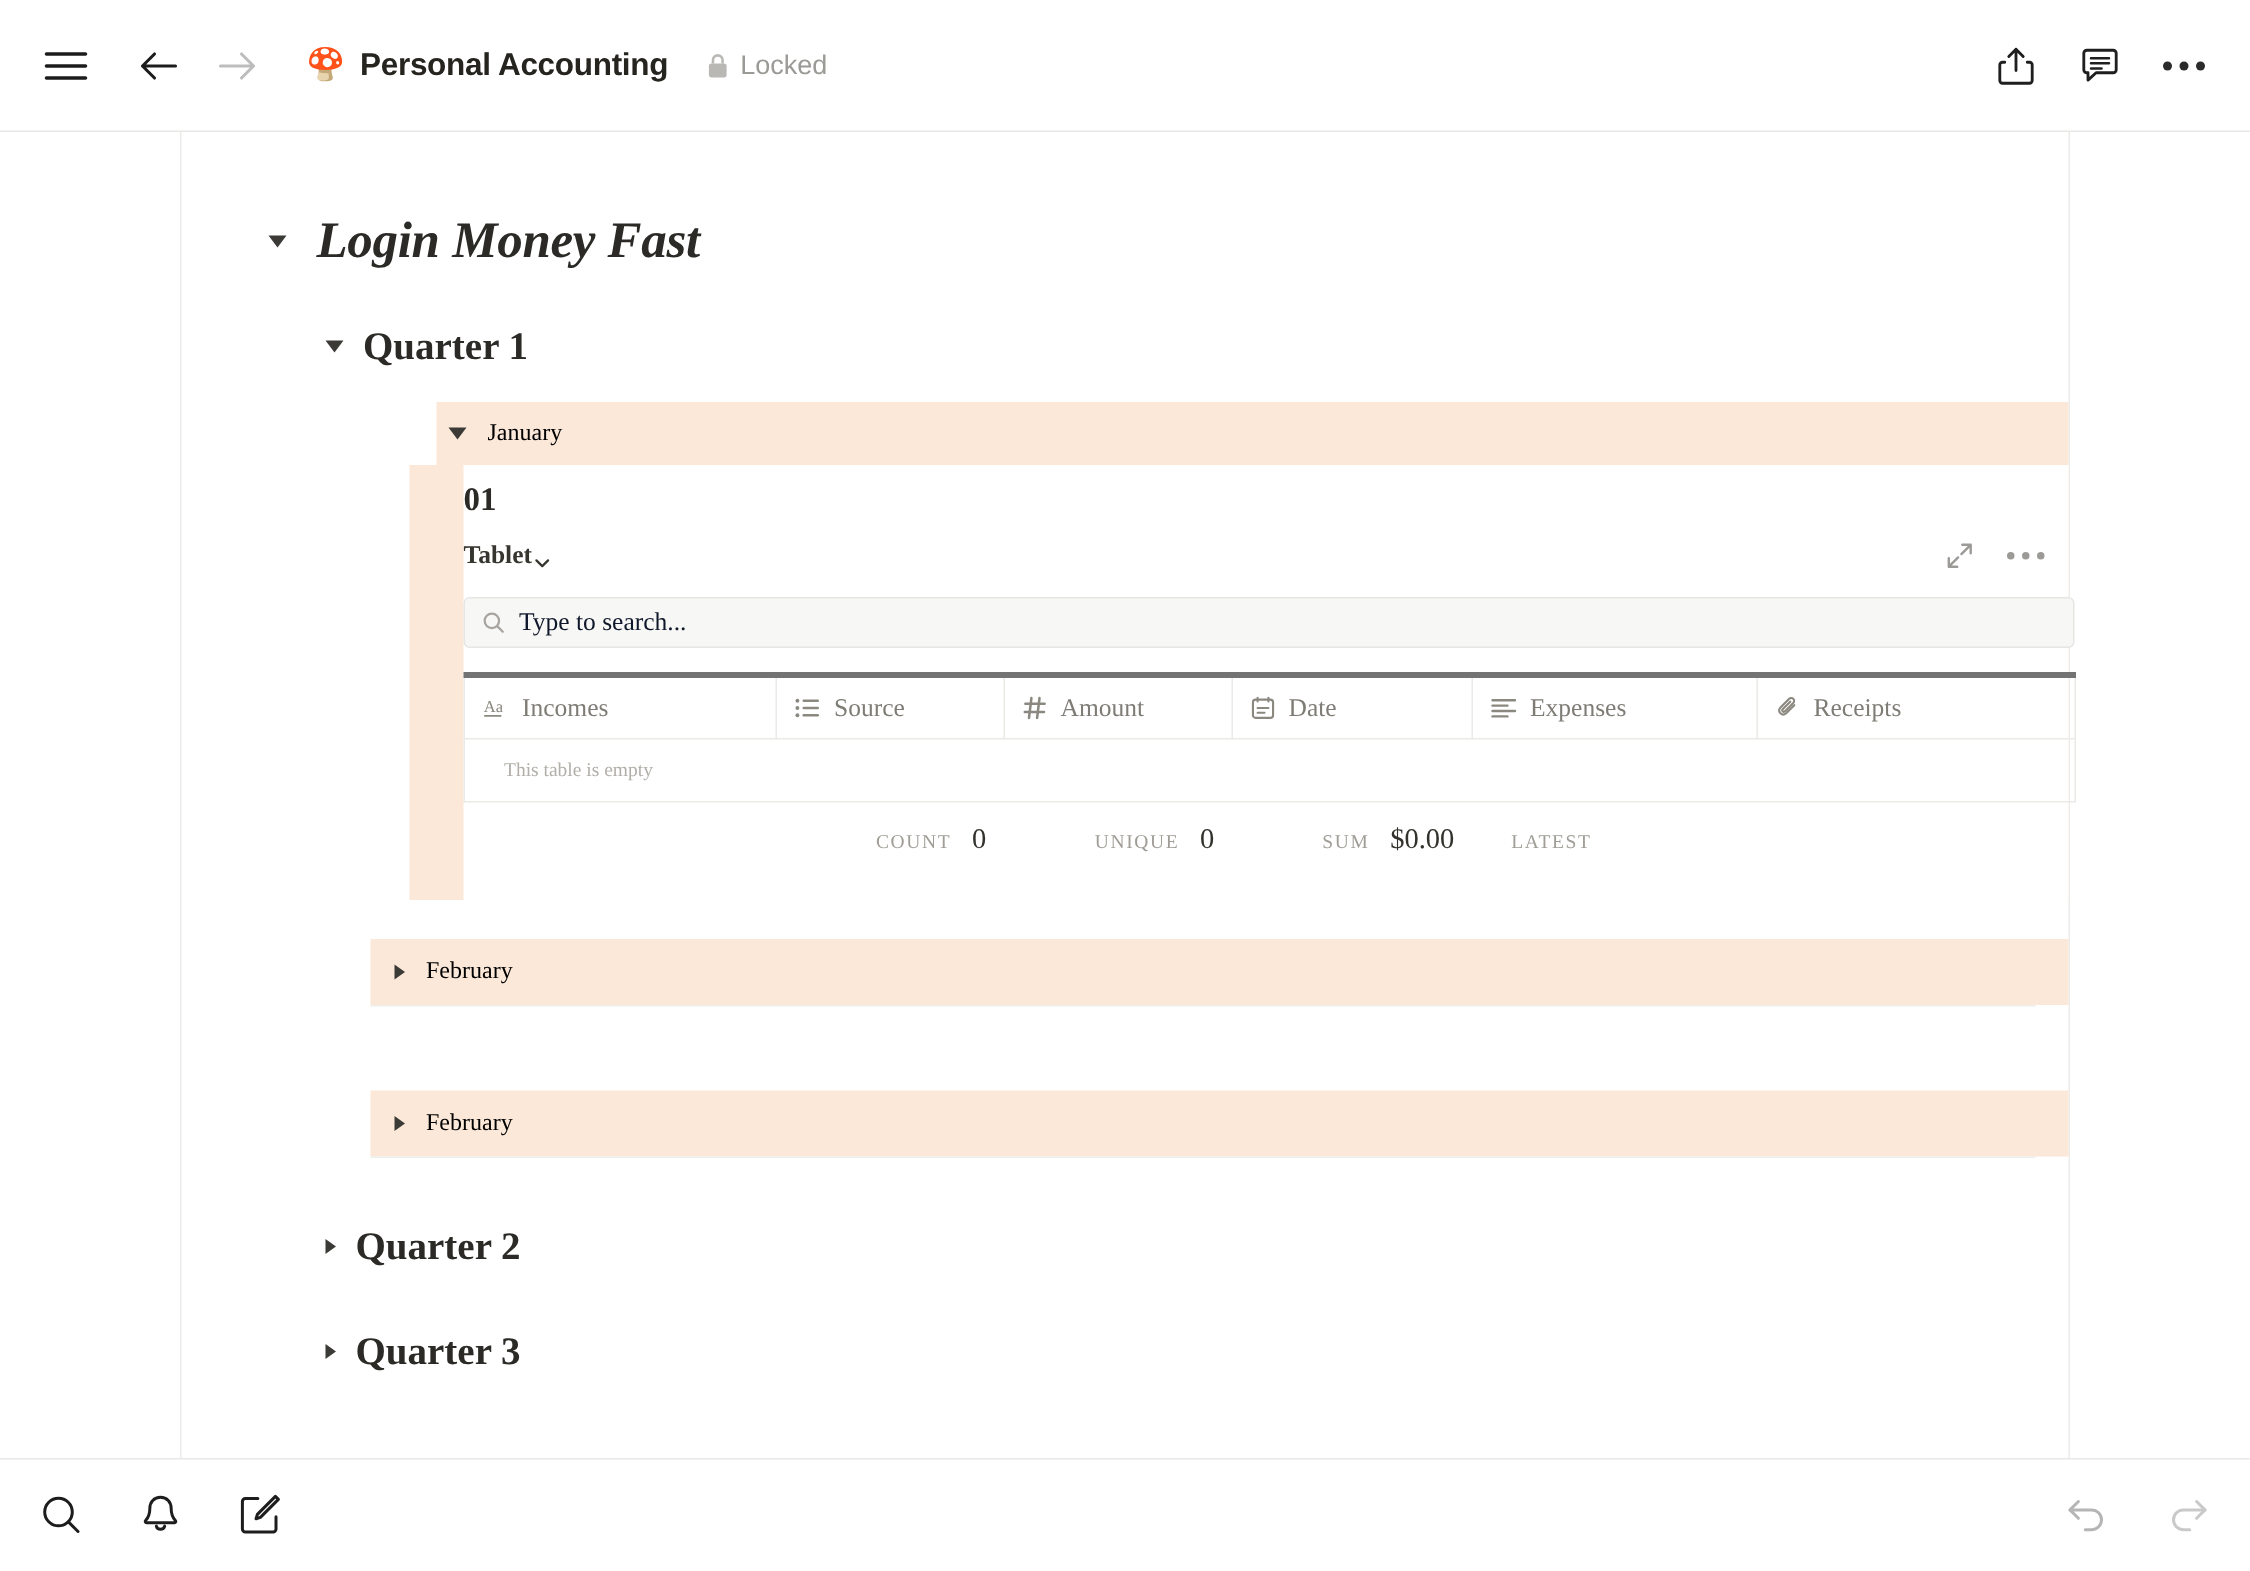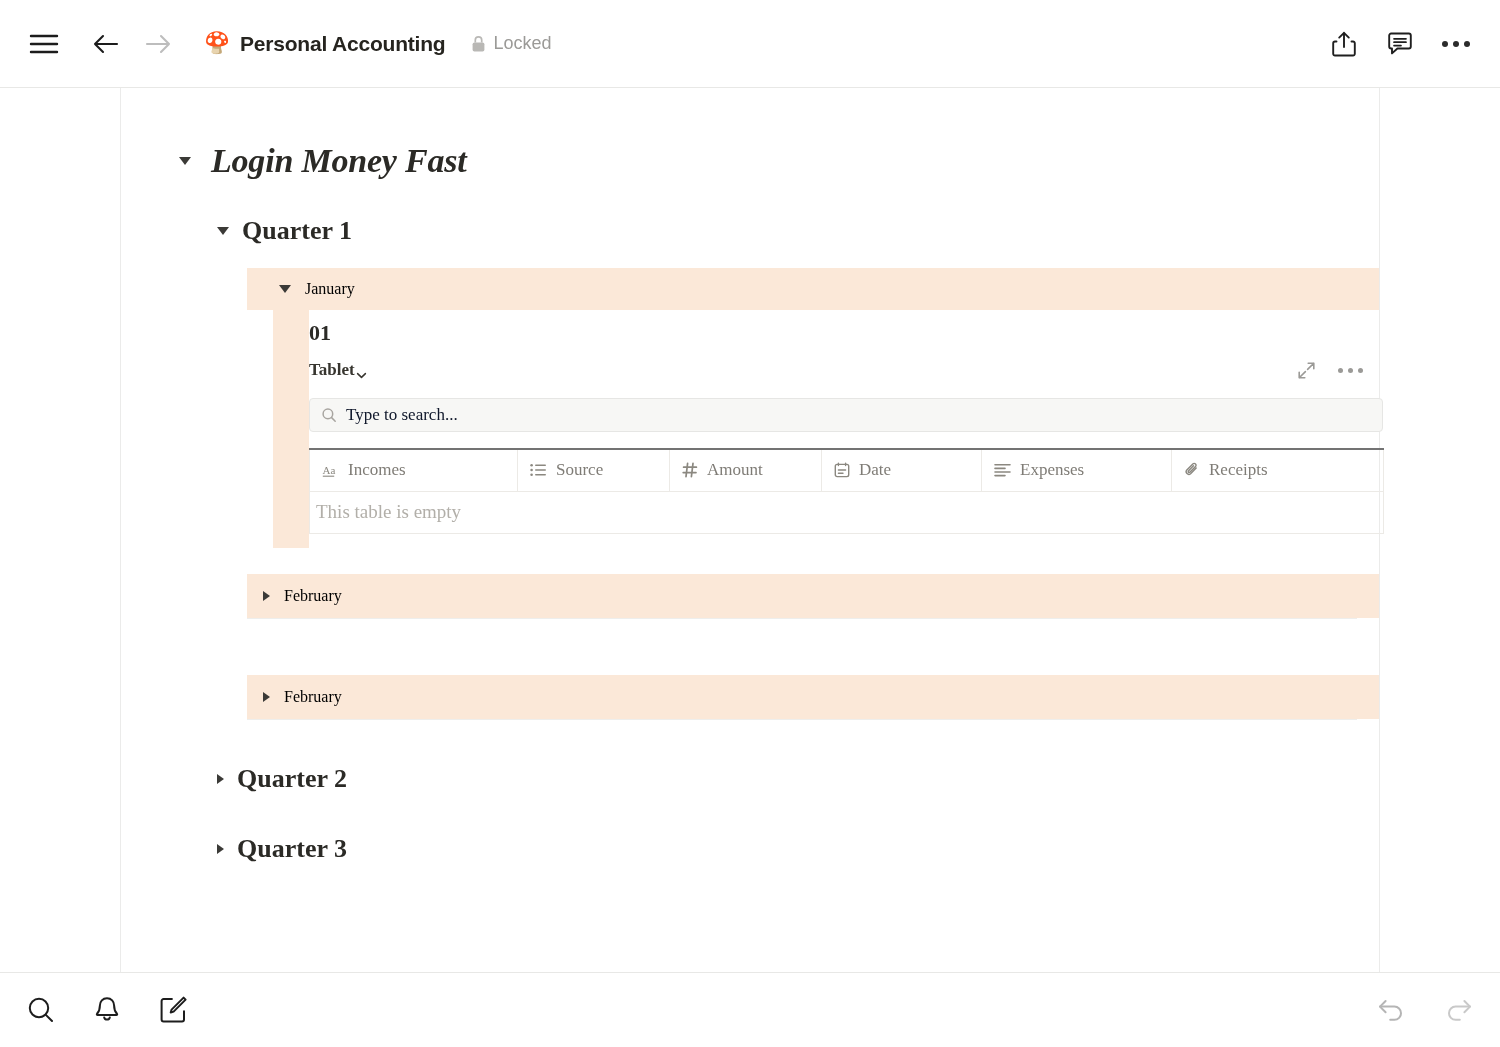--- a/index.html
+++ b/index.html
@@ -83,21 +83,21 @@
 
   .h1-row { display: flex; align-items: center; gap: 20px; padding: 54px 0 0 58px; font-style: italic; }
   .h1-row .h1-text { font-size: 34px; font-weight: 700; color: #2b2a26; letter-spacing: -0.2px; }
 
   .h2-row { display: flex; align-items: center; gap: 13px; padding: 36px 0 0 96px; }
   .h2-row .h2-text { font-size: 26px; font-weight: 700; color: #2b2a26; }
 
   
   .month-block { margin: 22px 0 0 126px; position: relative; }
   .month-head {
-    background: #fbe8d8; padding: 12px 0 12px 32px; display: flex; align-items: center;
+    background: #fbe8d8; padding: 12px 0 12px 8px; display: flex; align-items: center; margin-left: 44px;
   }
   .month-body { background: #fbe8d8; padding-left: 36px; margin-left: 26px; }
   .month-inner { background: #ffffff; padding: 0 0 0 0; }
 
   .sub-h { font-size: 22px; font-weight: 700; color: #2b2a26; padding: 10px 0 0 0; }
 
   .view-row { display: flex; align-items: center; padding: 14px 0 6px 0; }
   .view-name {
     font-size: 17px; font-weight: 700; color: #37352f;
     display: flex; align-items: center; gap: 1px;
@@ -112,27 +112,27 @@
     width: 1074px;
   }
   .search-box .ph { color: #0f172a; font-size: 17px; }
 
   table.db { border-collapse: collapse; width: 1074px; margin-top: 16px; table-layout: fixed; }
   table.db th, table.db td {
     border-bottom: 1px solid #eceae6; border-right: 1px solid #eceae6;
     text-align: left; font-weight: 400;
   }
   table.db th:first-child, table.db td:first-child { border-left: 1px solid #eceae6; }
-  table.db thead th { border-top: 2px solid #737373; }
+  table.db thead th { border-top: 4px solid #737373; }
   table.db th {
     height: 42px; padding: 0 12px; color: #7f7c76; font-size: 17px;
   }
   .th-inner { display: flex; align-items: center; gap: 9px; }
   .empty-row td {
-    height: 42px; padding: 0 6px; color: #b2afa9; font-size: 19px;
+    height: 42px; padding: 0 26px; color: #b2afa9; font-size: 13px;
     border-right: none; border-left: 1px solid #eceae6;
   }
   tr.agg td {
     height: 52px; padding: 0 12px; border-bottom: none; border-right: none;
     color: #2b2a26; font-size: 19px; text-align: right;
   }
   tr.agg td:first-child { border-left: none; }
   .agg-label {
     color: #a09d97; font-size: 13px; letter-spacing: 1.1px;
     font-variant: small-caps; text-transform: uppercase; margin-right: 9px;
@@ -369,20 +369,40 @@
                     </span>
                     <span>Receipts</span>
                   </span>
                 </th>
               </tr>
             </thead>
             <tbody>
               <tr class="empty-row">
                 <td colspan="6" style="border-right:1px solid #eceae6;">This table is empty</td>
               </tr>
+              <tr class="agg">
+                <td></td>
+                <td>
+                  <span class="agg-label">COUNT</span>
+                  <span class="agg-val">0</span>
+                </td>
+                <td>
+                  <span class="agg-label">UNIQUE</span>
+                  <span class="agg-val">0</span>
+                </td>
+                <td>
+                  <span class="agg-label">SUM</span>
+                  <span class="agg-val">$0.00</span>
+                </td>
+                <td style="text-align:left; padding-left:26px;">
+                  <span class="agg-label">LATEST</span>
+                  <span class="agg-val"></span>
+                </td>
+                <td></td>
+              </tr>
             </tbody>
           </table>
 
           <div style="height:14px;"></div>
         </div>
       </div>
     </div>
 
     <div class="month-collapsed">
       <span class="toggle-tri" style="margin-right:14px;"></span>

